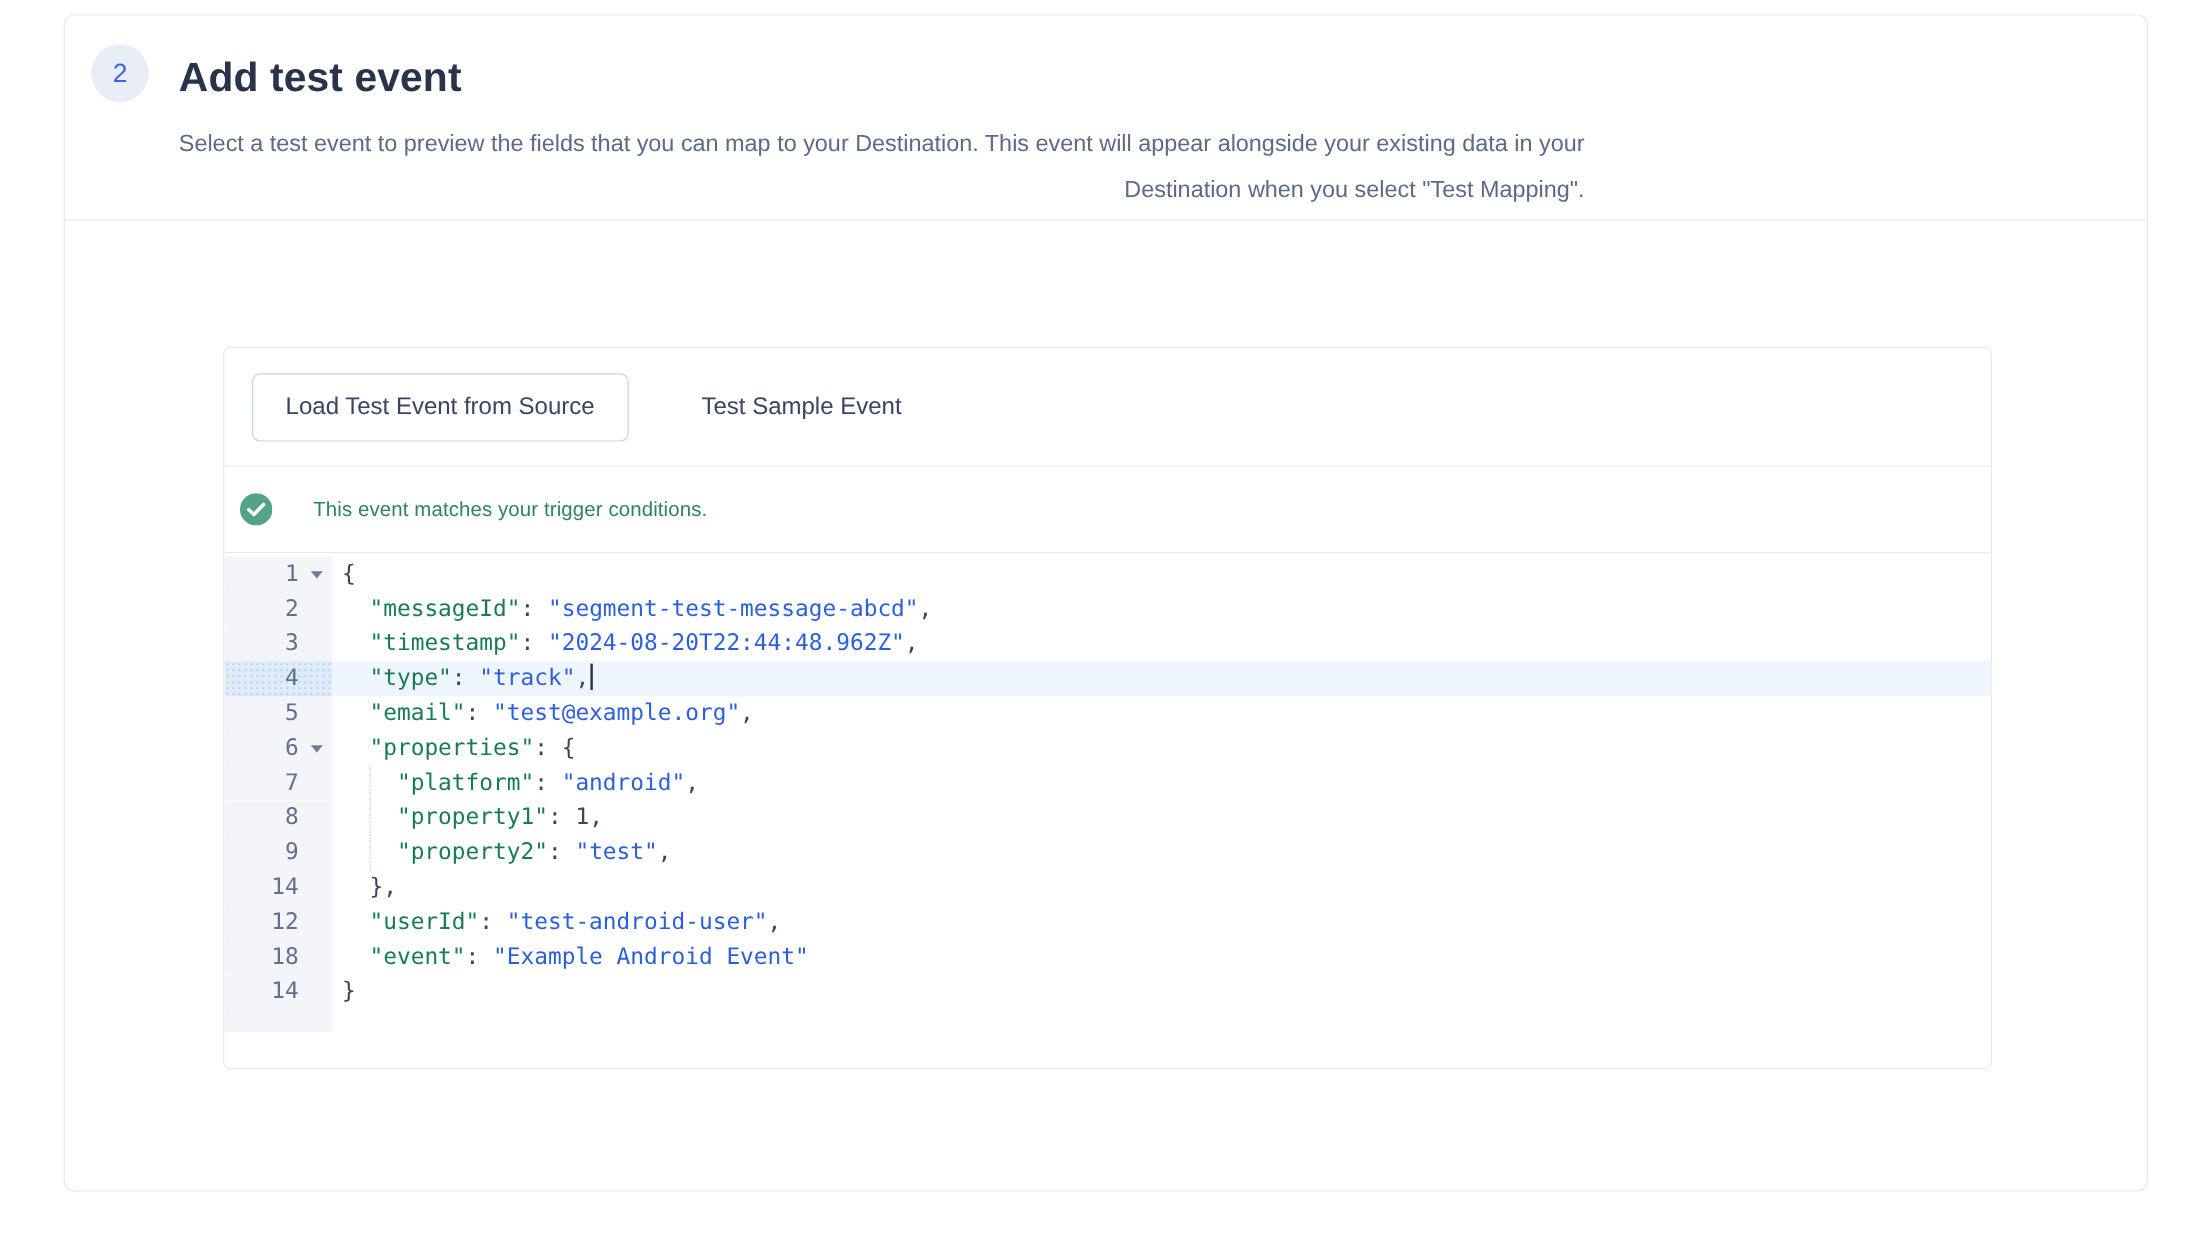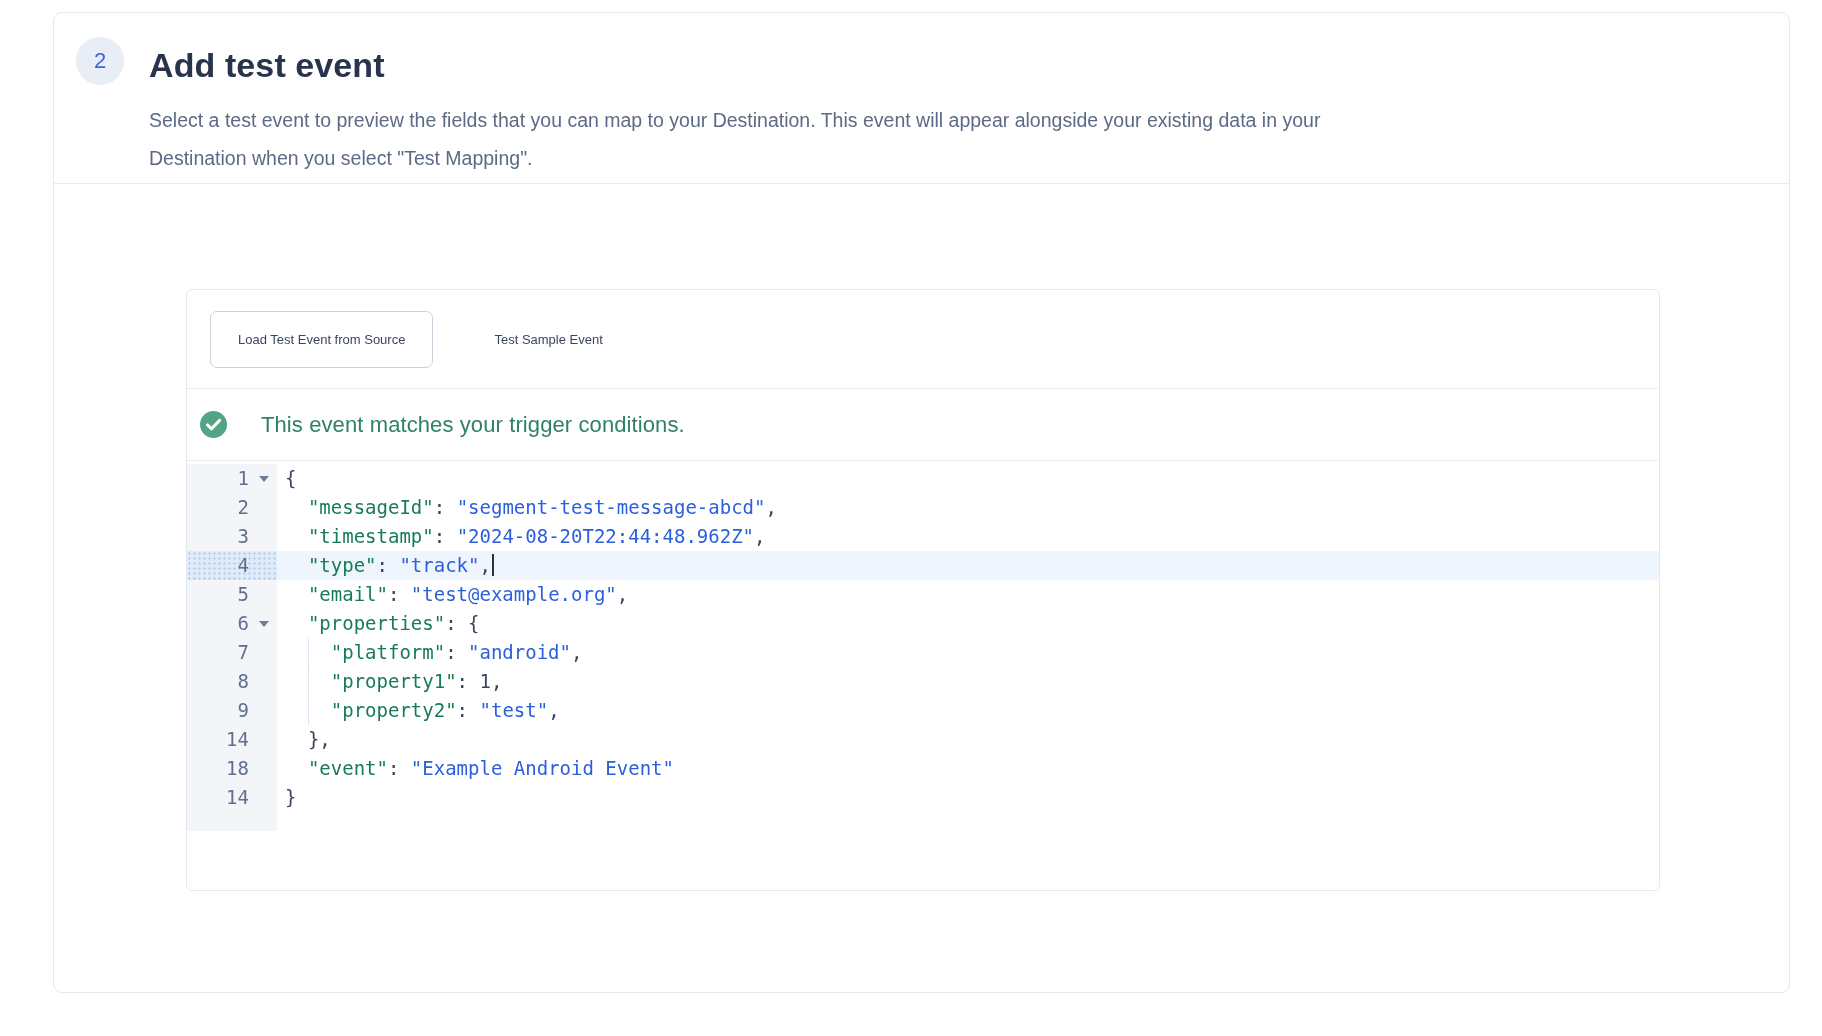--- a/index.html
+++ b/index.html
@@ -29,52 +29,52 @@
     font-size:22px; font-weight:500;
     display:flex; align-items:center; justify-content:center;
     margin-right:25px;
   }
   .header-text h1 {
     font-size:34px; font-weight:700; color:#28334C;
     margin-top:9px; letter-spacing:.1px;
   }
   .header-text p {
     margin-top:16px; font-size:19.5px; line-height:38px;
-    color:#5C6A85; max-width:1360px;
+    color:#5C6A85; max-width:1360px;text-align:right;
   }
   .header-text p span { display:block; }
 
   
   .card-body { padding:105px 0 0 132px; }
   .inner-card {
     width:1474px; height:602px;
     border:1px solid #E5E8EF; border-radius:6px;
     background:#fff; overflow:hidden;
   }
 
   
   .toolbar-row {
     height:99px; display:flex; align-items:center;
     padding-left:23px; border-bottom:1px solid #E8EAF1;
   }
   .btn {
     font-family:"Liberation Sans", sans-serif;
-    font-size:13px; font-weight:500; color:#3A4560;
+    font-size:20px; font-weight:500; color:#3A4560;
     background:#fff; border:1px solid #CBD2DE; border-radius:7px;
     height:57px; padding:0 27px; cursor:pointer;
   }
   .btn.ghost { border:none; background:transparent; margin-left:34px; }
 
   
   .status-row {
     height:72px; display:flex; align-items:center;
     padding-left:13px; border-bottom:1px solid #E8EAF1;
   }
   .check-circle { flex:none; width:27px; height:27px; margin-right:34px; }
-  .status-text { font-size:22px; font-weight:500; color:#2F8265; letter-spacing:.1px; }
+  .status-text { font-size:17px; font-weight:500; color:#2F8265; letter-spacing:.1px; }
 
   
   .editor {
     height:430px; padding-top:3px; background:#fff;
     font-family:"DejaVu Sans Mono", monospace;
   }
   .ed-row { display:flex; height:29px; line-height:29px; font-size:19px; }
   .ed-row.filler { height:19px; }
   .gut {
     flex:none; width:90px; background:#F4F5F8; color:#60708E;
@@ -180,20 +180,24 @@
           </div>
           <div class="ed-row">
             <div class="gut"><span class="lnum">9</span></div>
             <div class="code"><i class="guide"></i><span class="ind">    </span><span class="tok-k">"property2"</span><span class="tok-p">: </span><span class="tok-s">"test"</span><span class="tok-p">,</span></div>
           </div>
           <div class="ed-row">
             <div class="gut"><span class="lnum">14</span></div>
             <div class="code"><span class="ind">  </span><span class="tok-p">},</span></div>
           </div>
           <div class="ed-row">
+            <div class="gut"><span class="lnum">12</span></div>
+            <div class="code"><span class="ind">  </span><span class="tok-k">"userId"</span><span class="tok-p">: </span><span class="tok-s">"test-android-user"</span><span class="tok-p">,</span></div>
+          </div>
+          <div class="ed-row">
             <div class="gut"><span class="lnum">18</span></div>
             <div class="code"><span class="ind">  </span><span class="tok-k">"event"</span><span class="tok-p">: </span><span class="tok-s">"Example Android Event"</span></div>
           </div>
           <div class="ed-row">
             <div class="gut"><span class="lnum">14</span></div>
             <div class="code"><span class="tok-p">}</span></div>
           </div>
           <div class="ed-row filler">
             <div class="gut"></div>
             <div class="code"></div>

